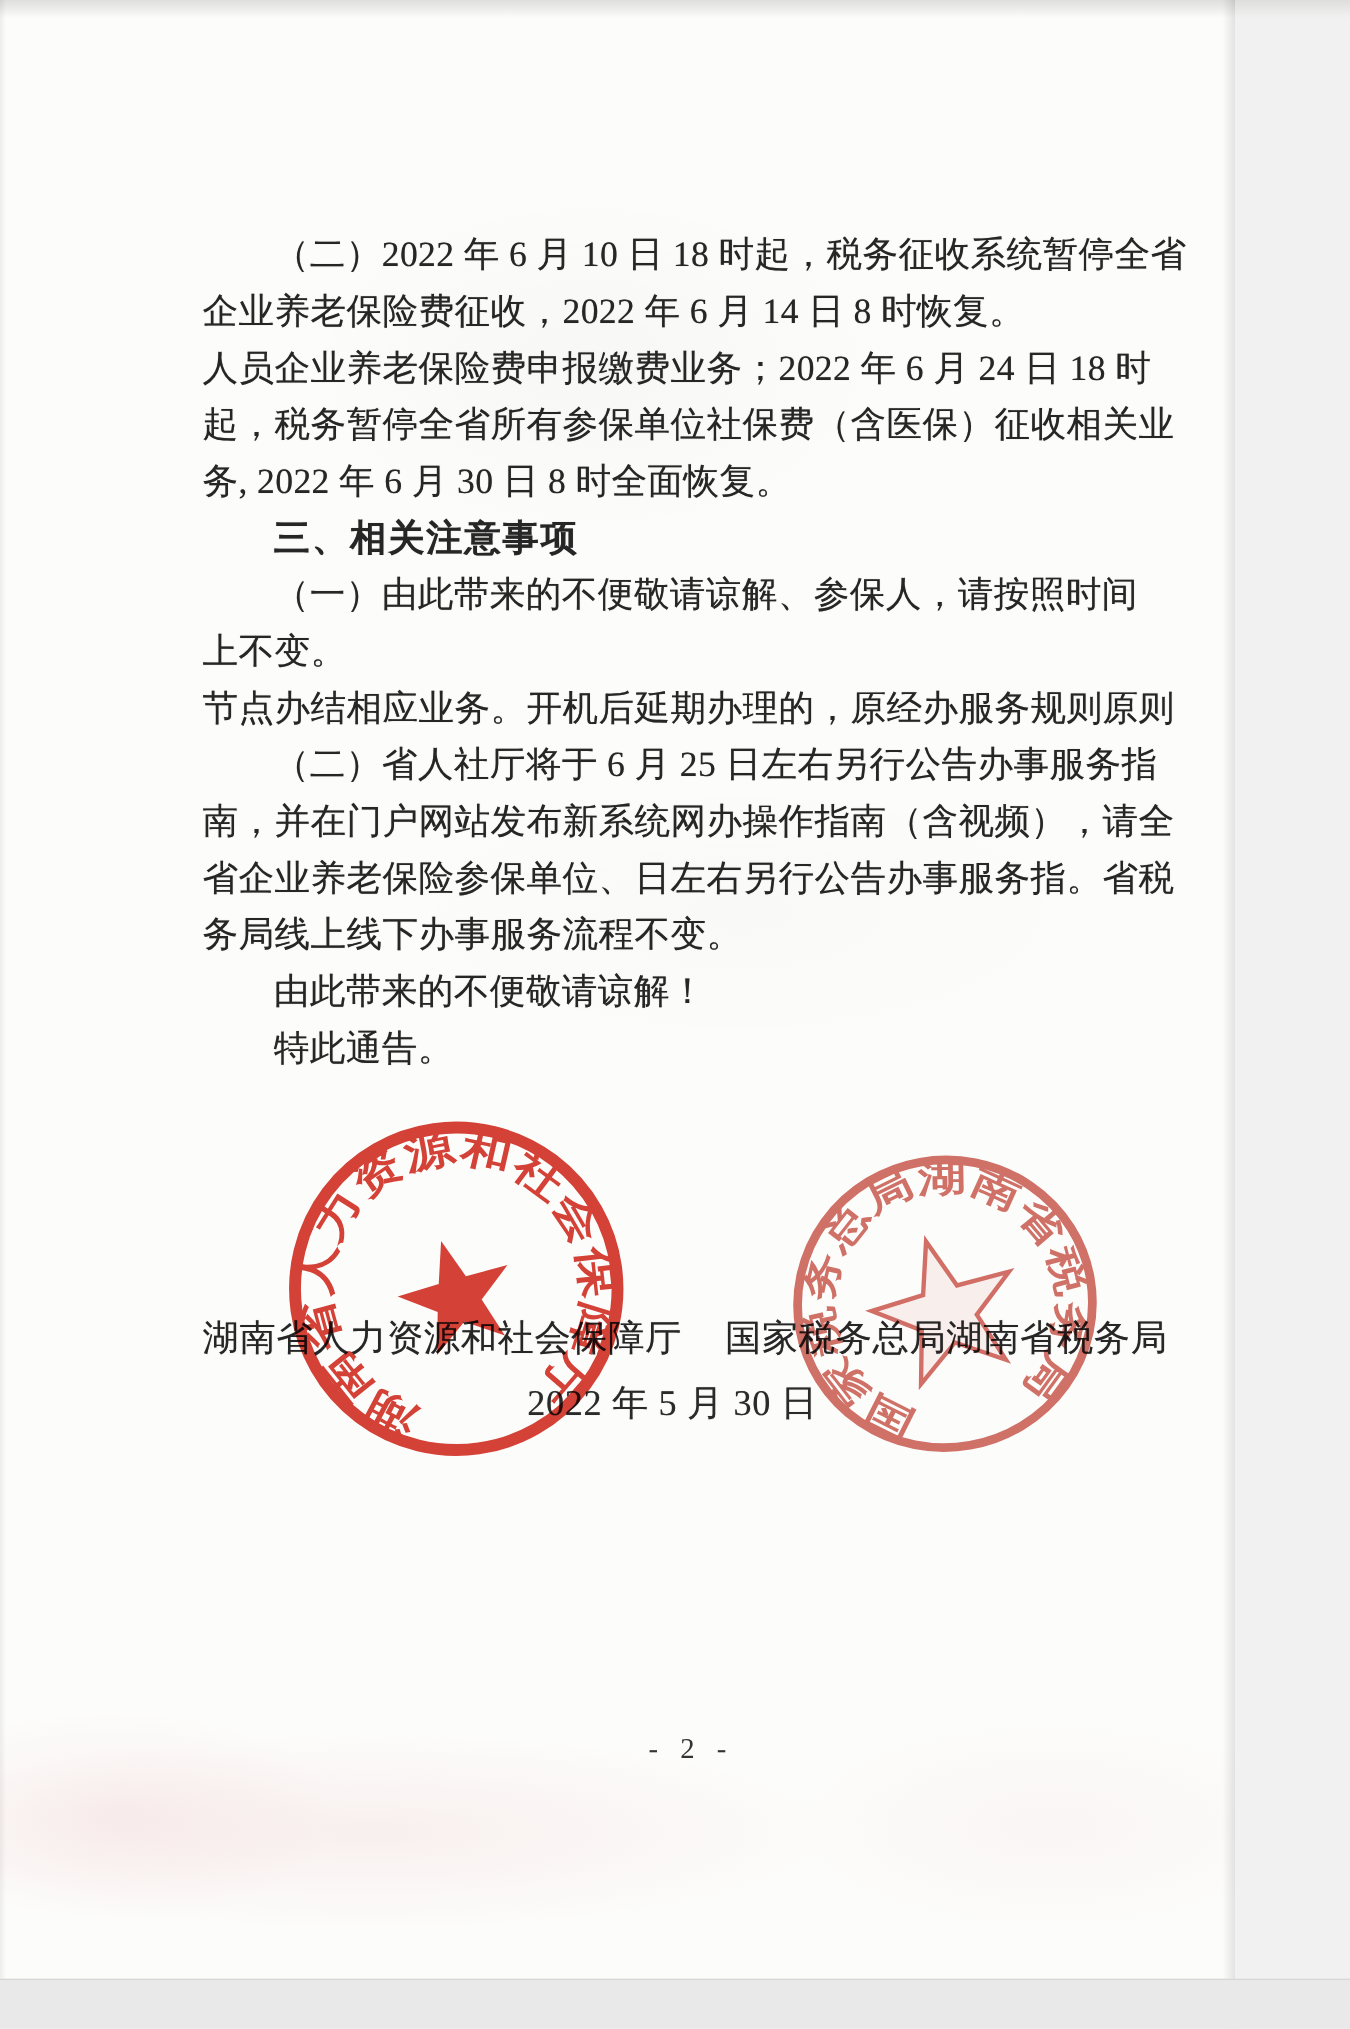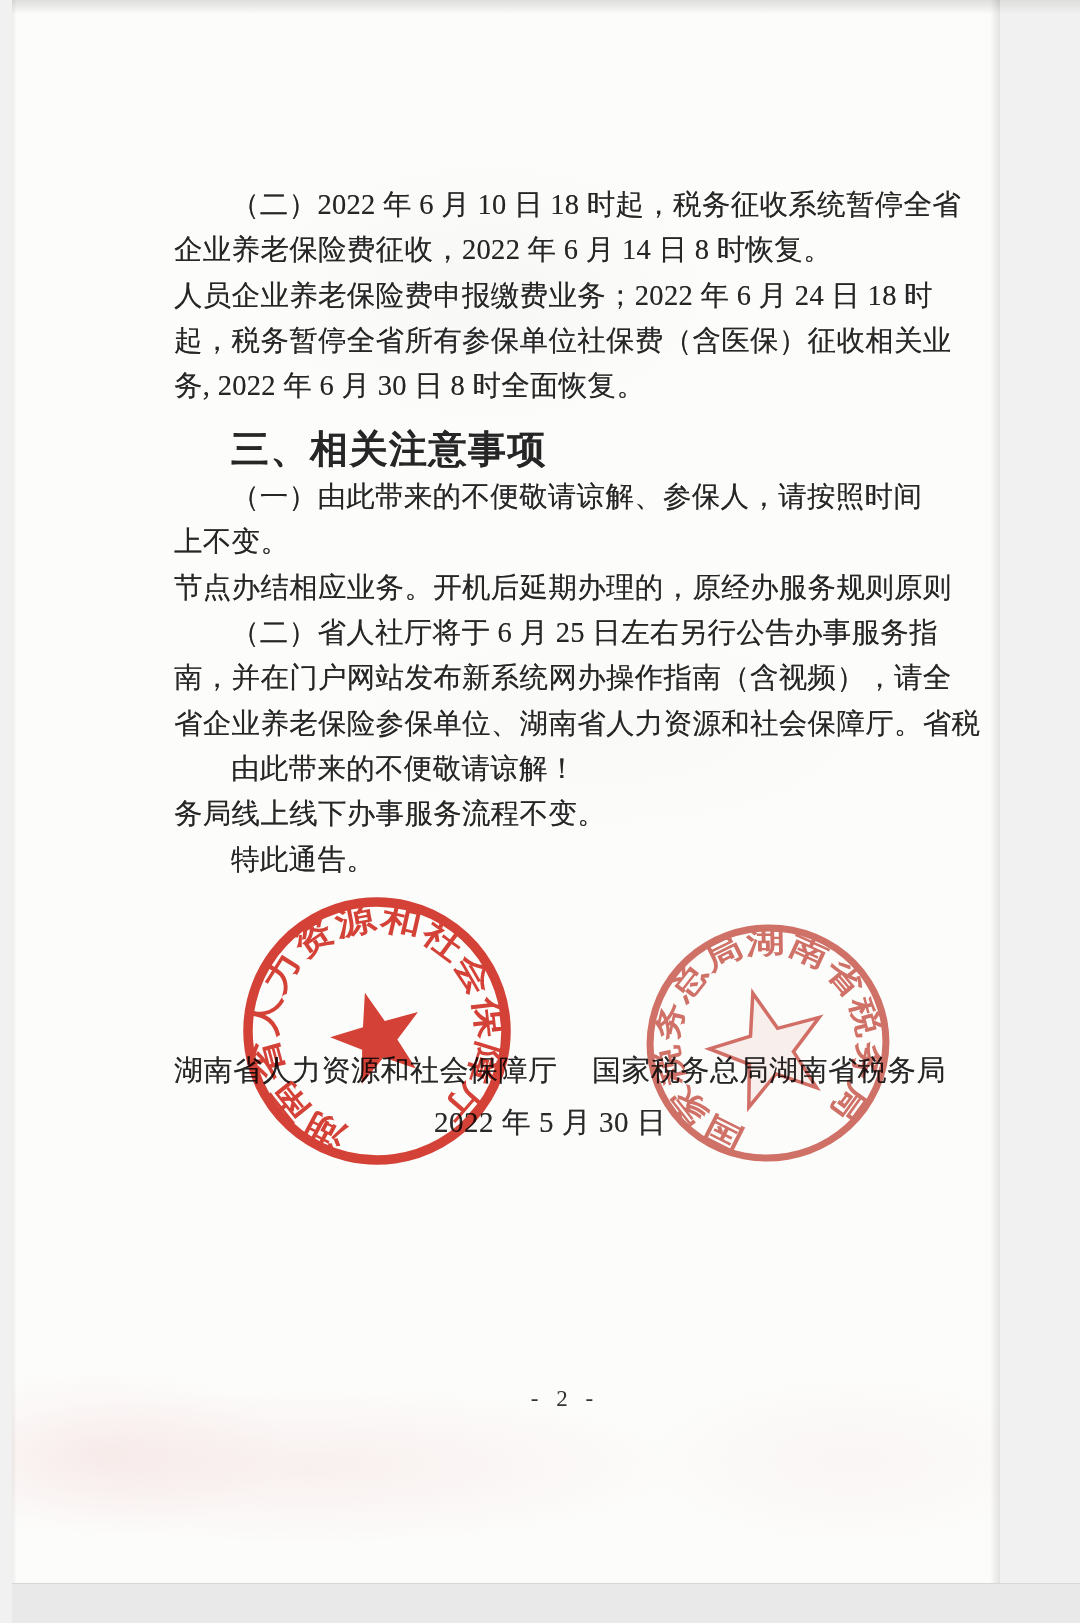--- a/index.html
+++ b/index.html
@@ -2,21 +2,21 @@
 <html><head>
 <meta charset="utf-8">
 <style>
   html,body{margin:0;padding:0;}
   body{
     width:1080px;height:1623px;position:relative;overflow:hidden;
     background:#f1f1f1;
     font-family:"Liberation Serif","DejaVu Serif",serif;
   }
   .page{
-    position:absolute;left:12px;top:0;width:988px;height:1623px;
+    position:absolute;left:0;top:0;width:988px;height:1623px;
     background:
       radial-gradient(ellipse 340px 200px at 48% 18%, rgba(0,0,0,0.018), transparent 70%),
       radial-gradient(ellipse 420px 160px at 60% 45%, rgba(0,0,0,0.012), transparent 70%),
       radial-gradient(ellipse 520px 110px at 30% 90.3%, rgba(216,130,130,0.10), transparent 72%),
       radial-gradient(ellipse 260px 120px at 9% 89.5%, rgba(222,135,135,0.10), transparent 70%),
       radial-gradient(ellipse 300px 120px at 85% 90%, rgba(210,140,140,0.06), transparent 70%),
       linear-gradient(#fcfcfb,#fcfcfb);
   }
   
   .edge-top{position:absolute;left:0;top:0;width:1080px;height:16px;
@@ -31,22 +31,22 @@
   
   .doc-body{
     position:absolute;left:162px;top:182px;width:778px;
     font-size:28.5px;line-height:45.35px;color:#262626;
     letter-spacing:0.3px;
     text-shadow:0 0 0.6px rgba(40,40,40,0.55);
   }
   .doc-body .line{white-space:nowrap;}
   .doc-body .indent{text-indent:57px;}
   .doc-body .bold{
-    font-family:Liberation Mono, monospace;
-    font-weight:700;letter-spacing:1.5px;font-size:38px;margin-top:20px;
+    font-family:Liberation Sans, sans-serif;
+    font-weight:700;letter-spacing:1.5px;font-size:29px;
   }
 
   .signature-row{
     position:absolute;left:162px;top:1051px;width:772px;
     display:flex;justify-content:space-between;
     font-size:29px;color:#262626;letter-spacing:0.5px;
     text-shadow:0 0 0.6px rgba(40,40,40,0.5);
   }
   .date-line{
     position:absolute;left:162px;top:1103px;width:772px;
@@ -85,23 +85,23 @@
       <div class="line">企业养老保险费征收，2022 年 6 月 14 日 8 时恢复。</div>
       <div class="line">人员企业养老保险费申报缴费业务；2022 年 6 月 24 日 18 时</div>
       <div class="line">起，税务暂停全省所有参保单位社保费（含医保）征收相关业</div>
       <div class="line">务, 2022 年 6 月 30 日 8 时全面恢复。</div>
       <div class="line indent bold">三、相关注意事项</div>
       <div class="line indent">（一）由此带来的不便敬请谅解、参保人，请按照时间</div>
       <div class="line">上不变。</div>
       <div class="line">节点办结相应业务。开机后延期办理的，原经办服务规则原则</div>
       <div class="line indent">（二）省人社厅将于 6 月 25 日左右另行公告办事服务指</div>
       <div class="line">南，并在门户网站发布新系统网办操作指南（含视频），请全</div>
-      <div class="line">省企业养老保险参保单位、湖南省人力资源和社会保障厅。省税</div>
+      <div class="line">省企业养老保险参保单位、日左右另行公告办事服务指。省税</div>
+      <div class="line">务局线上线下办事服务流程不变。</div>
       <div class="line indent">由此带来的不便敬请谅解！</div>
-      <div class="line">务局线上线下办事服务流程不变。</div>
       <div class="line indent">特此通告。</div>
     </div>
 
   <div class="signature-row">
     <span>湖南省人力资源和社会保障厅</span>
     <span>国家税务总局湖南省税务局</span>
   </div>
 
   <div class="date-line">2022 年 5 月 30 日</div>
 

